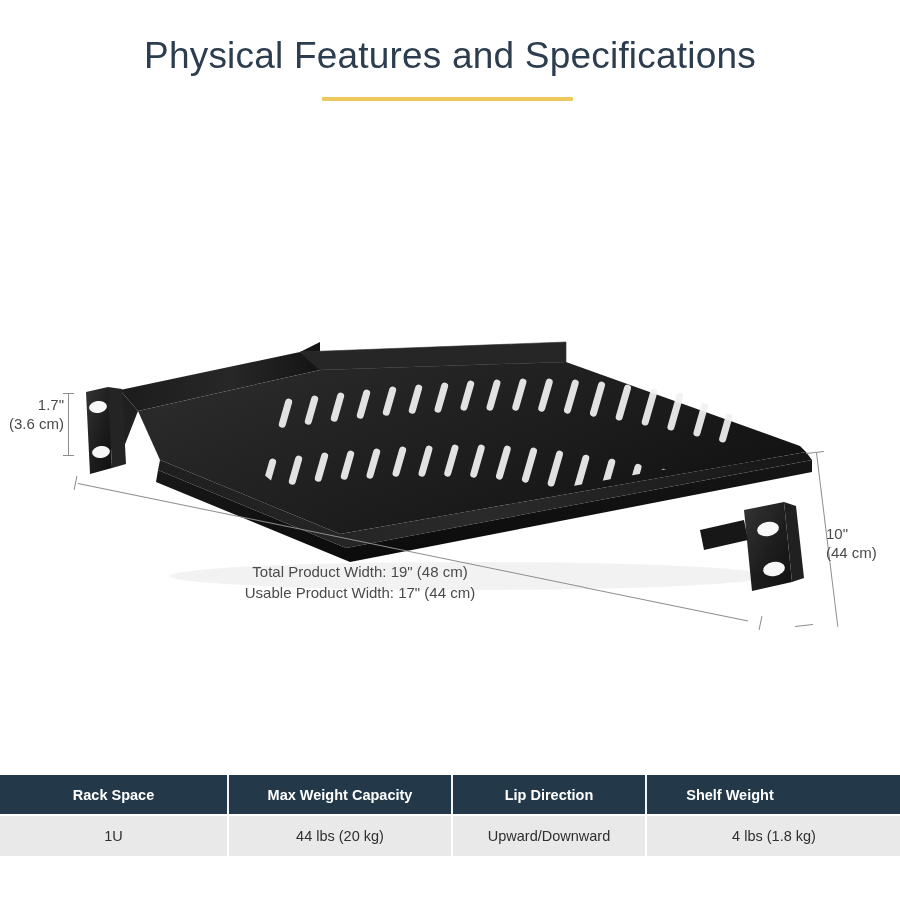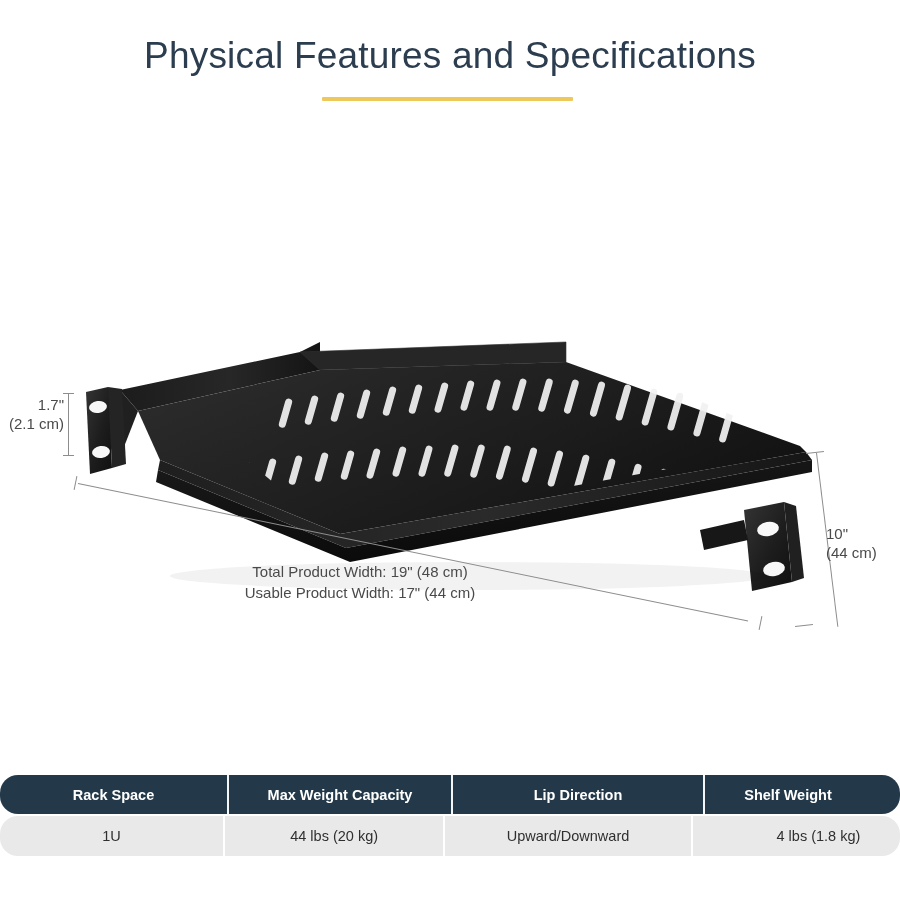--- a/index.html
+++ b/index.html
@@ -171,21 +171,20 @@
   
   .spec-table {
     position: absolute;
     left: 0;
     top: 775px;
     width: 900px;
   }
   .spec-row {
     display: flex;
     width: 900px;
-    border-radius: 18px;
   }
   .spec-head {
     background: #23394a;
     height: 39px;
   }
   .spec-body {
     background: #e9e9e9;
     height: 40px;
     margin-top: 2px;
   }
@@ -206,21 +205,21 @@
   .spec-head .spec-cell:last-child { border-right: none; }
   .spec-body .spec-cell {
     color: #2f2f2f;
     font-weight: 400;
     border-right: 2px solid #ffffff;
   }
   .spec-body .spec-cell:last-child { border-right: none; margin-left: 44px; }
 
   .col-0 { width: 229px; }
   .col-1 { width: 224px; }
-  .col-2 { width: 252px; }
+  .col-2 { width: 194px; }
   .col-3 { width: 166px; }
 </style>
 </head>
 <body>
 
 <div class="header">
   <div class="page-title">Physical Features and Specifications</div>
   <div class="title-accent"></div>
 </div>
 
@@ -332,21 +331,21 @@
     <polygon points="700,400 744,390 748,410 704,420" fill="#171717"></polygon>
 
     <ellipse cx="470" cy="446" rx="300" ry="14" fill="#000000" opacity="0.05"></ellipse>
   </svg>
 
   <div class="dim-line dim-v"></div>
   <div class="dim-v-cap-top"></div>
   <div class="dim-v-cap-bot"></div>
   <div class="dim-label dim-left">
     <div>1.7"</div>
-    <div>(2.1 cm)</div>
+    <div>(3.6 cm)</div>
   </div>
 
   <div class="dim-diag"></div>
   <div class="dim-diag-cap-top"></div>
   <div class="dim-diag-cap-bot"></div>
   <div class="dim-label dim-right">
     <div>10"</div>
     <div>(44 cm)</div>
   </div>
 

